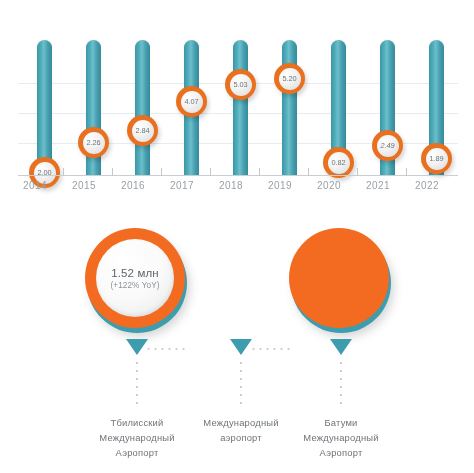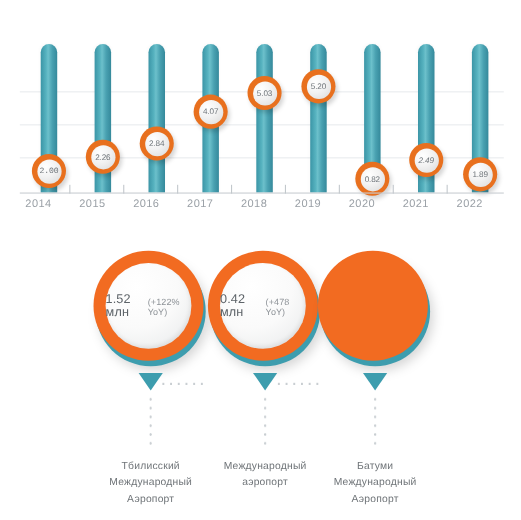--- a/index.html
+++ b/index.html
@@ -80,21 +80,21 @@
   }
   .ring-orange {
     position: absolute; left: 0; top: 0; width: 100px; height: 100px;
     border-radius: 50%; background: #f26b21;
   }
   .circle-face {
     position: absolute; left: 11px; top: 11px; width: 78px; height: 78px;
     border-radius: 50%;
     background: radial-gradient(circle at 36% 28%, #ffffff 0%, #fafafa 50%, #e6e8e9 100%);
     box-shadow: inset -1px -2px 4px rgba(0,0,0,0.08);
-    display: flex; flex-direction: row; align-items: center; justify-content: center;
+    display: flex; flex-direction: column; align-items: center; justify-content: center;
   }
   .circle-value { font-size: 11.5px; color: #5e6469; letter-spacing: 0.1px; }
   .circle-yoy { font-size: 8.2px; color: #8d9297; margin-top: 2px; letter-spacing: 0.1px; }
 
   .triangle {
     position: absolute;
     width: 0; height: 0;
     border-left: 11px solid transparent;
     border-right: 11px solid transparent;
     border-top: 16px solid #3d9dae;
@@ -149,21 +149,21 @@
       <div class="bar" style="left:19px;  height:135px;"></div>
       <div class="bar" style="left:68px;  height:135px;"></div>
       <div class="bar" style="left:117px; height:135px;"></div>
       <div class="bar" style="left:166px; height:135px;"></div>
       <div class="bar" style="left:215px; height:135px;"></div>
       <div class="bar" style="left:264px; height:135px;"></div>
       <div class="bar" style="left:313px; height:135px;"></div>
       <div class="bar" style="left:362px; height:135px;"></div>
       <div class="bar" style="left:411px; height:135px;"></div>
 
-      <div class="bubble" style="left:11px;  top:100px;font-family:Liberation Mono, monospace;">
+      <div class="bubble" style="left:11px;  top:117px;">
         <span class="bubble-inner">2.00</span>
       </div>
       <div class="bubble" style="left:60px;  top:87px;">
         <span class="bubble-inner">2.26</span>
       </div>
       <div class="bubble" style="left:109px; top:75px;">
         <span class="bubble-inner">2.84</span>
       </div>
       <div class="bubble" style="left:158px; top:46px;">
         <span class="bubble-inner">4.07</span>
@@ -214,31 +214,20 @@
         <div class="ring-shadow"></div>
         <div class="ring-teal"></div>
         <div class="ring-orange"></div>
         <div class="circle-face">
           <div class="circle-value">1.52 млн</div>
           <div class="circle-yoy">(+122% YoY)</div>
         </div>
       </div>
     </div>
 
-    <div class="bigcircle-wrap" style="left:189px;">
-      <div class="bigcircle">
-        <div class="ring-shadow"></div>
-        <div class="ring-teal"></div>
-        <div class="ring-orange"></div>
-        <div class="circle-face">
-          <div class="circle-value">0.42 млн</div>
-          <div class="circle-yoy">(+478 YoY)</div>
-        </div>
-      </div>
-    </div>
 
     <div class="bigcircle-wrap" style="left:289px;">
       <div class="bigcircle">
         <div class="ring-shadow"></div>
         <div class="ring-teal"></div>
         <div class="ring-orange"></div>
       </div>
     </div>
 
     <div class="dotline-h" style="left:145px; top:120px; width:44px;"></div>

